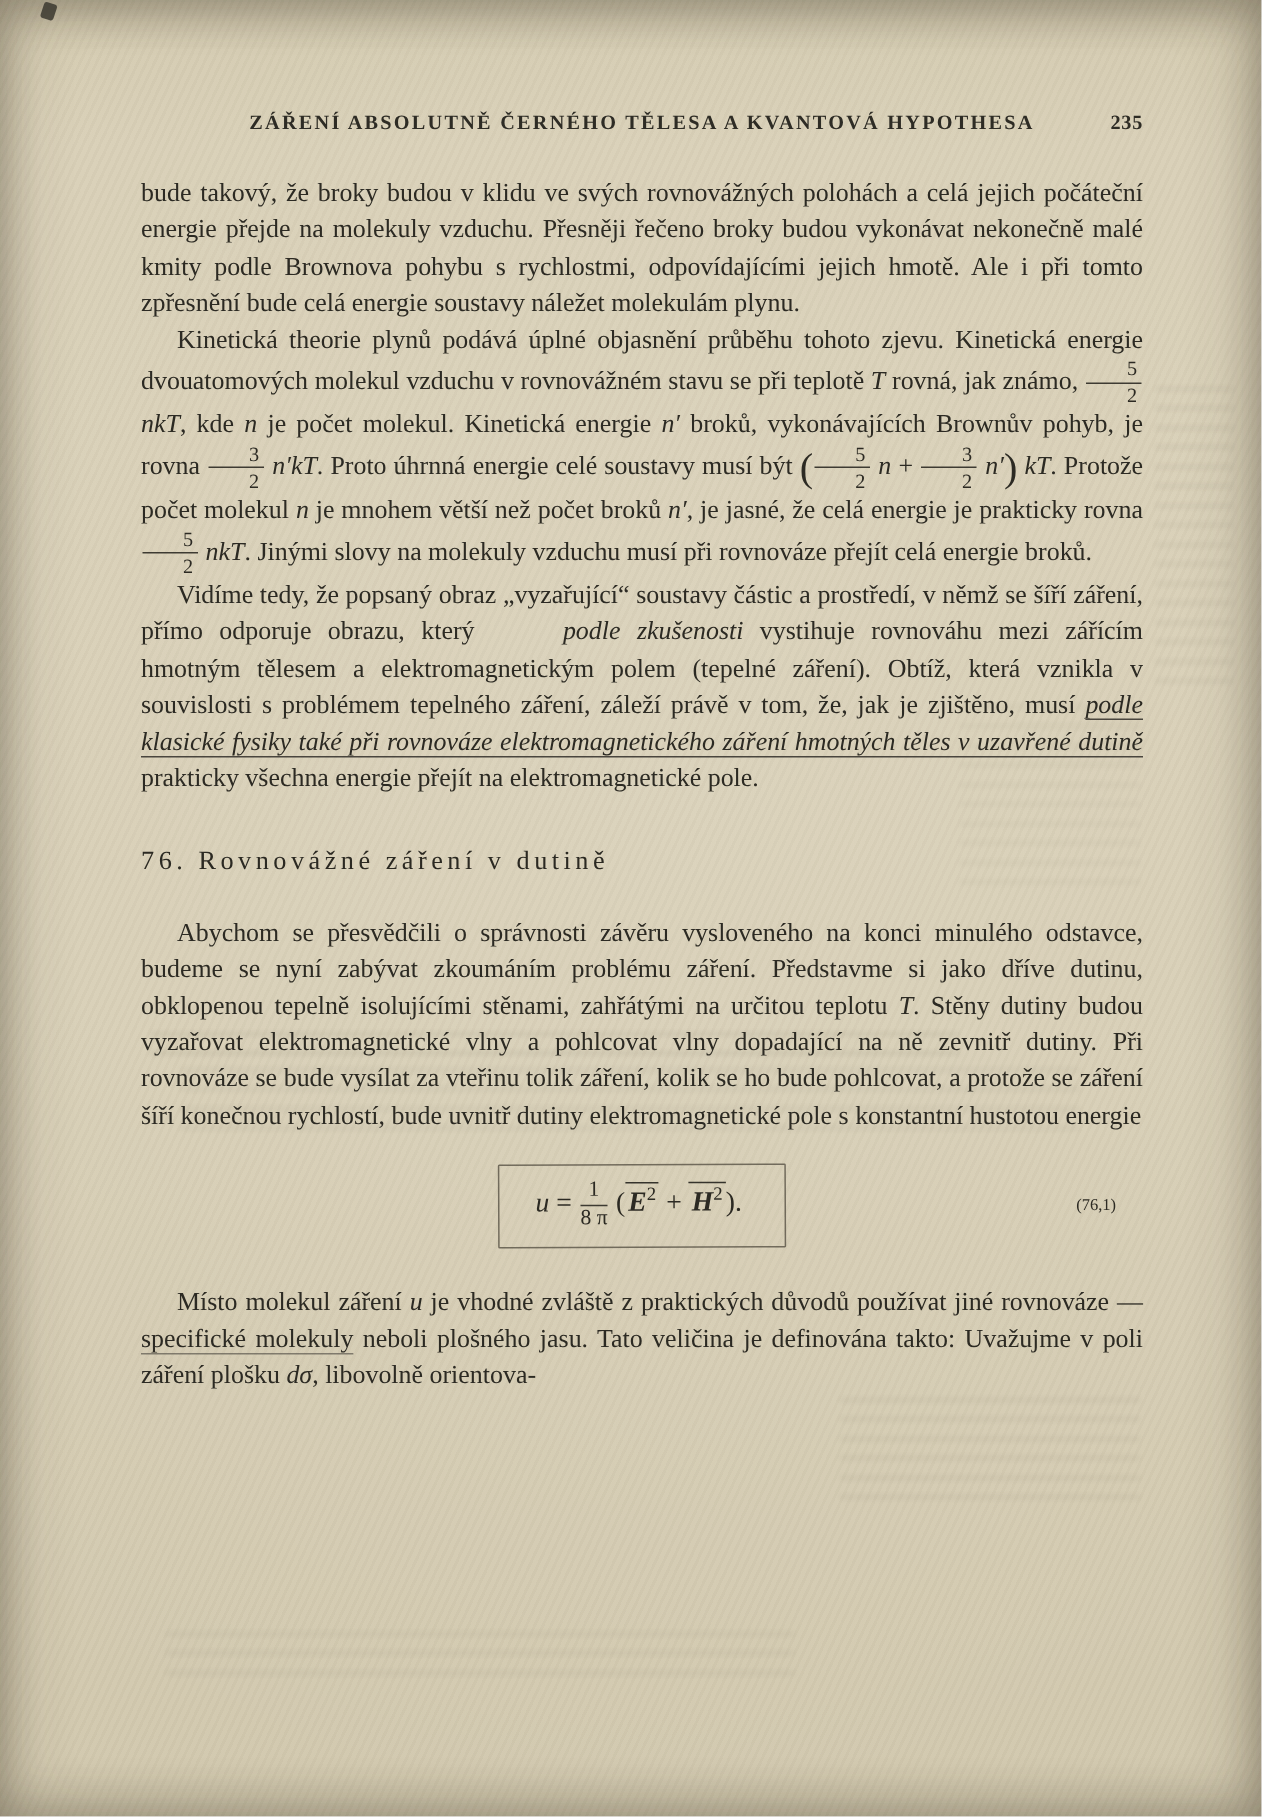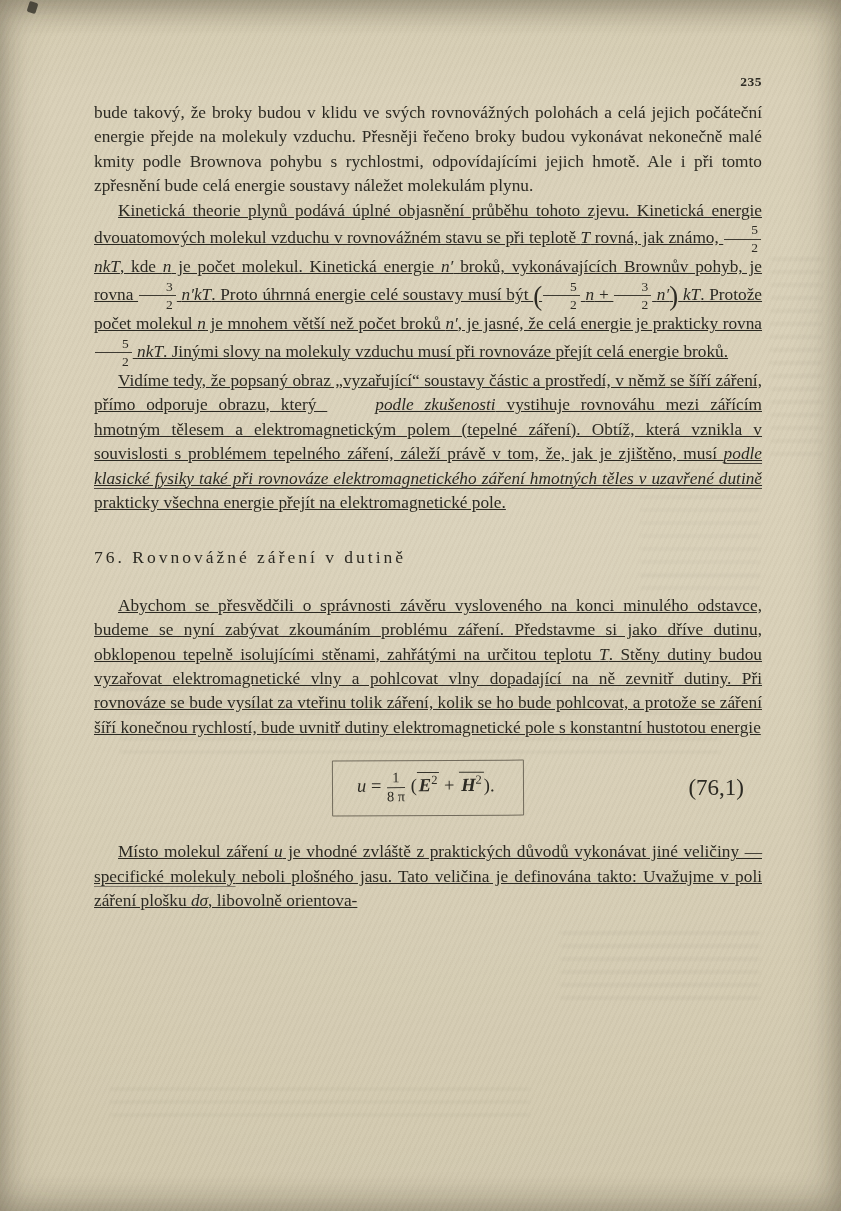--- a/index.html
+++ b/index.html
@@ -22,21 +22,21 @@
   }
   .content { position: absolute; left: 94px; top: 74px; width: 668px; }
 
   .header { position: relative; text-align: center; font-size: 13.5px; font-weight: bold;
             letter-spacing: 1.5px; color: #2e2c25; white-space: nowrap; }
   .header .page-number { position: absolute; right: 0; top: 0; letter-spacing: 0.5px; }
 
   .body-text { margin-top: 27px; font-size: 17.3px; line-height: 24.4px; text-align: justify;
                hyphens: auto; -webkit-hyphens: auto; }
   p.para { margin: 0; }
-  p.indent { text-indent: 24px; text-decoration: underline; }
+  p.indent { text-indent: 24px; }
 
   .section-heading { font-size: 17.5px; font-weight: normal; letter-spacing: 3px;
                      margin: 30px 0 24px; color: #2b2922; }
 
   
   .s-var { font-style: italic; }
   .s-em  { font-style: italic; margin-left: 48px; }
   .s-emu { font-style: italic; text-decoration: underline;
            text-decoration-thickness: 1.3px; text-underline-offset: 3.5px;
            text-decoration-color: rgba(48,45,40,0.85); margin-top: 28px; }
@@ -48,21 +48,21 @@
           font-size: 0.78em; line-height: 1.05; padding: 0 1px; }
   .frac .num { display: block; padding: 0 3px 1.5px; border-bottom: 1.2px solid rgba(44,42,35,0.9); }
   .frac .den { display: block; padding-top: 1.5px; }
 
   .equation-row { position: relative; margin: 20px 0 24px; display: flex;
                   justify-content: center; align-items: center; text-indent: 0; }
   .equation-box { position: relative; font-size: 18.5px; padding: 9px 28px 11px 24px;
                   border: 1.2px solid rgba(70,64,52,0.7); border-radius: 1px;
                   transform: rotate(-0.25deg); }
   .equation-label { position: absolute; right: 18px; top: 50%; transform: translateY(-50%);
-                    font-size: 23px; }
+                    font-size: 11px; }
 
   .mean { display: inline-block; border-top: 1.4px solid rgba(44,42,36,0.95);
           padding: 1px 2px 0; line-height: 1.1; }
   .mean .bvar { font-weight: bold; font-style: italic; }
   .mean sup { font-size: 0.68em; }
 
   
   .speck { position: absolute; left: 28px; top: 2px; width: 9px; height: 11px;
            background: #3b382f; border-radius: 2px; transform: rotate(18deg); opacity: 0.85; }
   .ghost { position: absolute; pointer-events: none; filter: blur(1.8px);
@@ -84,37 +84,38 @@
   <div class="ghost g1"></div>
   <div class="ghost g2"></div>
   <div class="ghost g3"></div>
   <div class="ghost g4"></div>
   <div class="ghost g5"></div>
   <div class="ghost g6"></div>
 
   <div class="content">
 
     <div class="header">
+      <span class="header-title">ZÁŘENÍ ABSOLUTNĚ ČERNÉHO TĚLESA A KVANTOVÁ HYPOTHESA</span>
       <span class="page-number">235</span>
     </div>
 
     <div class="body-text">
 
       <p class="para"><span>bude takový, že broky budou v klidu ve svých rovnovážných polohách a celá jejich počáteční energie přejde na molekuly vzduchu. Přesněji řečeno broky budou vykonávat nekonečně malé kmity podle Brownova pohybu s rychlostmi, odpovídajícími jejich hmotě. Ale i při tomto zpřesnění bude celá energie soustavy náležet molekulám plynu.</span></p>
 
       <p class="para indent"><span>Kinetická theorie plynů podává úplné objasnění průběhu tohoto zjevu. Kinetická energie dvouatomových molekul vzduchu v rovnovážném stavu se při teplotě </span><span class="s-var">T</span><span> rovná, jak známo, </span><span class="frac"><span class="num">5</span><span class="den">2</span></span><span> </span><span class="s-var">nkT</span><span>, kde </span><span class="s-var">n</span><span> je počet molekul. Kinetická energie </span><span class="s-var">n′</span><span> broků, vykonávajících Brownův pohyb, je rovna </span><span class="frac"><span class="num">3</span><span class="den">2</span></span><span> </span><span class="s-var">n′kT</span><span>. Proto úhrnná energie celé soustavy musí být </span><span class="s-bigparen">(</span><span class="frac"><span class="num">5</span><span class="den">2</span></span><span> </span><span class="s-var">n</span><span> + </span><span class="frac"><span class="num">3</span><span class="den">2</span></span><span> </span><span class="s-var">n′</span><span class="s-bigparen">)</span><span> </span><span class="s-var">kT</span><span>. Protože počet molekul </span><span class="s-var">n</span><span> je mnohem větší než počet broků </span><span class="s-var">n′</span><span>, je jasné, že celá energie je prakticky rovna </span><span class="frac"><span class="num">5</span><span class="den">2</span></span><span> </span><span class="s-var">nkT</span><span>. Jinými slovy na molekuly vzduchu musí při rovnováze přejít celá energie broků.</span></p>
 
       <p class="para indent"><span>Vidíme tedy, že popsaný obraz „vyzařující“ soustavy částic a prostředí, v němž se šíří záření, přímo odporuje obrazu, který </span><span class="s-em">podle zkušenosti</span><span> vystihuje rovnováhu mezi zářícím hmotným tělesem a elektromagnetickým polem (tepelné záření). Obtíž, která vznikla v souvislosti s problémem tepelného záření, záleží právě v tom, že, jak je zjištěno, musí </span><span class="s-emu">podle klasické fysiky také při rovnováze elektromagnetického záření hmotných těles v uzavřené dutině</span><span> prakticky všechna energie přejít na elektromagnetické pole.</span></p>
 
       <h2 class="section-heading">76. Rovnovážné záření v dutině</h2>
 
       <p class="para indent"><span>Abychom se přesvědčili o správnosti závěru vysloveného na konci minulého odstavce, budeme se nyní zabývat zkoumáním problému záření. Představme si jako dříve dutinu, obklopenou tepelně isolujícími stěnami, zahřátými na určitou teplotu </span><span class="s-var">T</span><span>. Stěny dutiny budou vyzařovat elektromagnetické vlny a pohlcovat vlny dopadající na ně zevnitř dutiny. Při rovnováze se bude vysílat za vteřinu tolik záření, kolik se ho bude pohlcovat, a protože se záření šíří konečnou rychlostí, bude uvnitř dutiny elektromagnetické pole s konstantní hustotou energie</span></p>
 
       <div class="equation-row">
         <div class="equation-box"><span class="s-var">u</span><span> = </span><span class="frac"><span class="num">1</span><span class="den">8 π</span></span><span> (</span><span class="mean"><span class="bvar">E</span><sup>2</sup></span><span> + </span><span class="mean"><span class="bvar">H</span><sup>2</sup></span><span>).</span></div>
         <span class="equation-label">(76,1)</span>
       </div>
 
-      <p class="para indent"><span>Místo molekul záření </span><span class="s-var">u</span><span> je vhodné zvláště z praktických důvodů vykonávat jiné veličiny — </span><span class="s-u">specifické molekuly</span><span> neboli plošného jasu. Tato veličina je definována takto: Uvažujme v poli záření plošku </span><span class="s-var">dσ</span><span>, libovolně orientova-</span></p>
+      <p class="para indent"><span>Místo molekul záření </span><span class="s-var">u</span><span> je vhodné zvláště z praktických důvodů používat jiné rovnováze — </span><span class="s-u">specifické molekuly</span><span> neboli plošného jasu. Tato veličina je definována takto: Uvažujme v poli záření plošku </span><span class="s-var">dσ</span><span>, libovolně orientova-</span></p>
 
     </div>
   </div>
 </div>
 
 </body></html>

